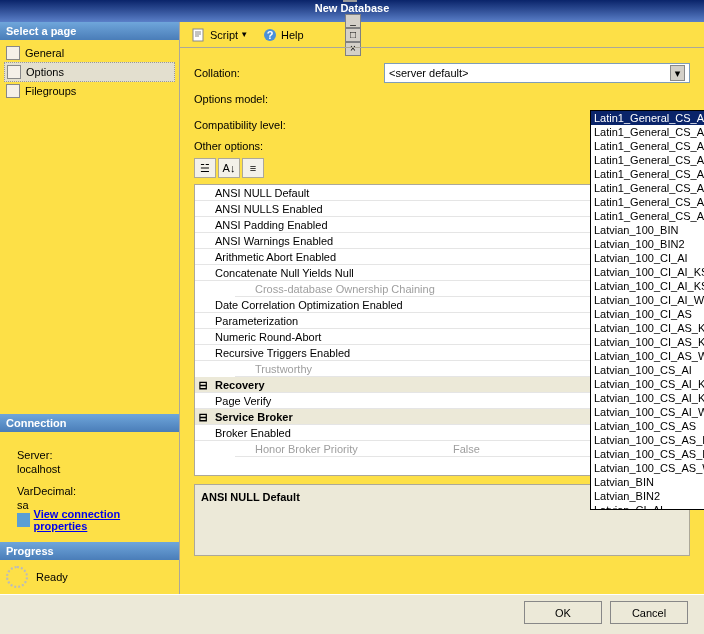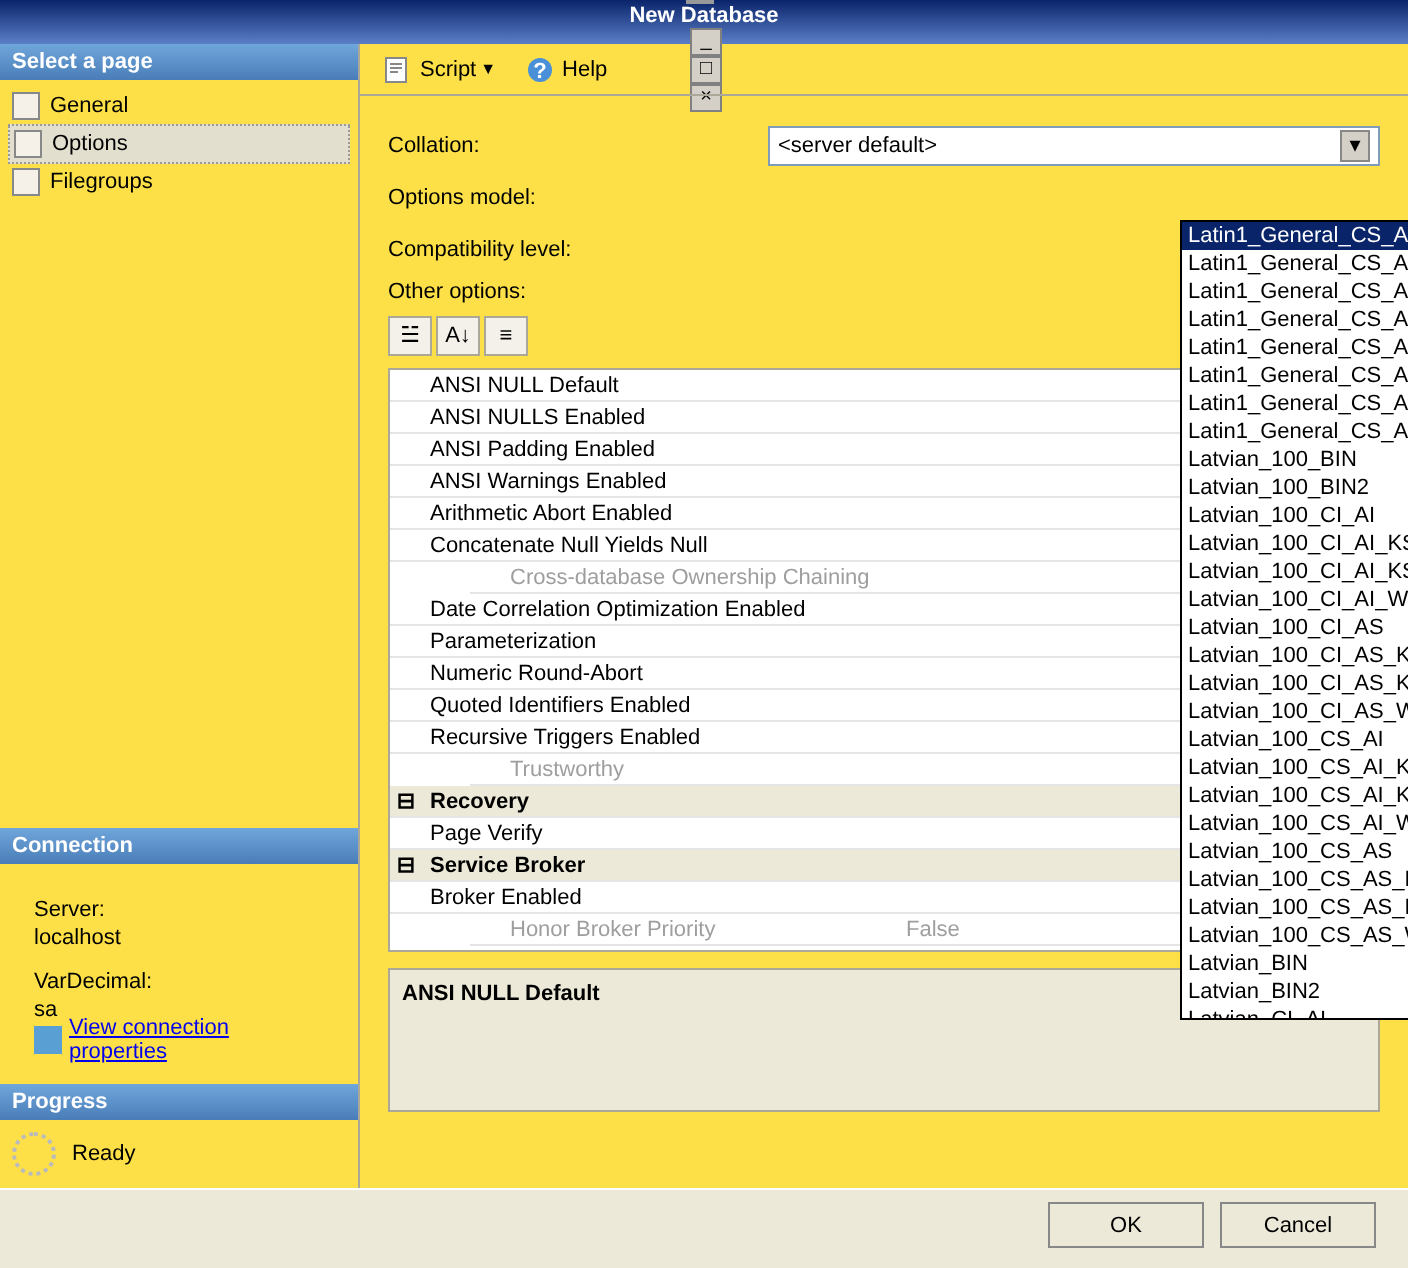--- a/index.html
+++ b/index.html
@@ -11,21 +11,21 @@
 .window-body { display: flex; height: 572px; background: #fde047; }
 .left { width: 180px; border-right: 1px solid #aca899; display: flex; flex-direction: column; }
 .section-hdr { background: linear-gradient(#6fa6db, #4a7db8); color: #fff; padding: 3px 6px; font-weight: bold; }
 .pages { padding: 4px; flex: 0 0 auto; }
 .pages .pgitem { display: flex; align-items: center; padding: 2px; cursor: pointer; }
 .pages .pgitem .sq { width: 14px; height: 14px; border: 1px solid #888; margin-right: 5px; background: #f5f0e8; }
 .pages .pgitem.sel { background: #e3dfcf; border: 1px dotted #999; }
 .left .spacer { flex: 1; }
 .conn { padding: 17px; font-size: 11px; }
 .conn div { margin-bottom: 2px; }
-.link { color: #0000ee; text-decoration: underline; cursor: pointer; }
+.link { color: #0000ee; text-decoration: underline; cursor: pointer; font-weight: bold; }
 .progress { padding: 6px; display: flex; align-items: center; }
 .ring { width: 22px; height: 22px; border: 2px dotted #bbb; border-radius: 50%; margin-right: 8px; }
 .right { flex: 1; position: relative; display: flex; flex-direction: column; }
 .toolbar { height: 26px; border-bottom: 1px solid #aca899; display: flex; align-items: center; padding: 0 6px; gap: 4px; }
 .tbtn { display: flex; align-items: center; padding: 2px 4px; cursor: pointer; border: 1px solid transparent; }
 .tbtn .tic { width: 16px; height: 16px; margin-right: 3px; }
 .tbtn .arr { font-size: 8px; margin-left: 2px; }
 .content { flex: 1; padding: 14px; overflow: hidden; }
 .formrow { display: flex; align-items: center; height: 22px; margin-bottom: 4px; }
 .formrow .fl { width: 190px; }
@@ -187,25 +187,20 @@
             <div class="gc2">Parameterization</div>
             <div class="gc3"></div>
           </div>
           <div class="grow">
             <div class="gc1"></div>
             <div class="gc2">Numeric Round-Abort</div>
             <div class="gc3"></div>
           </div>
           <div class="grow">
             <div class="gc1"></div>
-            <div class="gc2">Quoted Identifiers Enabled</div>
-            <div class="gc3"></div>
-          </div>
-          <div class="grow">
-            <div class="gc1"></div>
             <div class="gc2">Recursive Triggers Enabled</div>
             <div class="gc3"></div>
           </div>
           <div class="grow disabled">
             <div class="gc1"></div>
             <div class="gc2">Trustworthy</div>
             <div class="gc3"></div>
           </div>
           <div class="grow ghdr">
             <div class="gc1">⊟</div>

